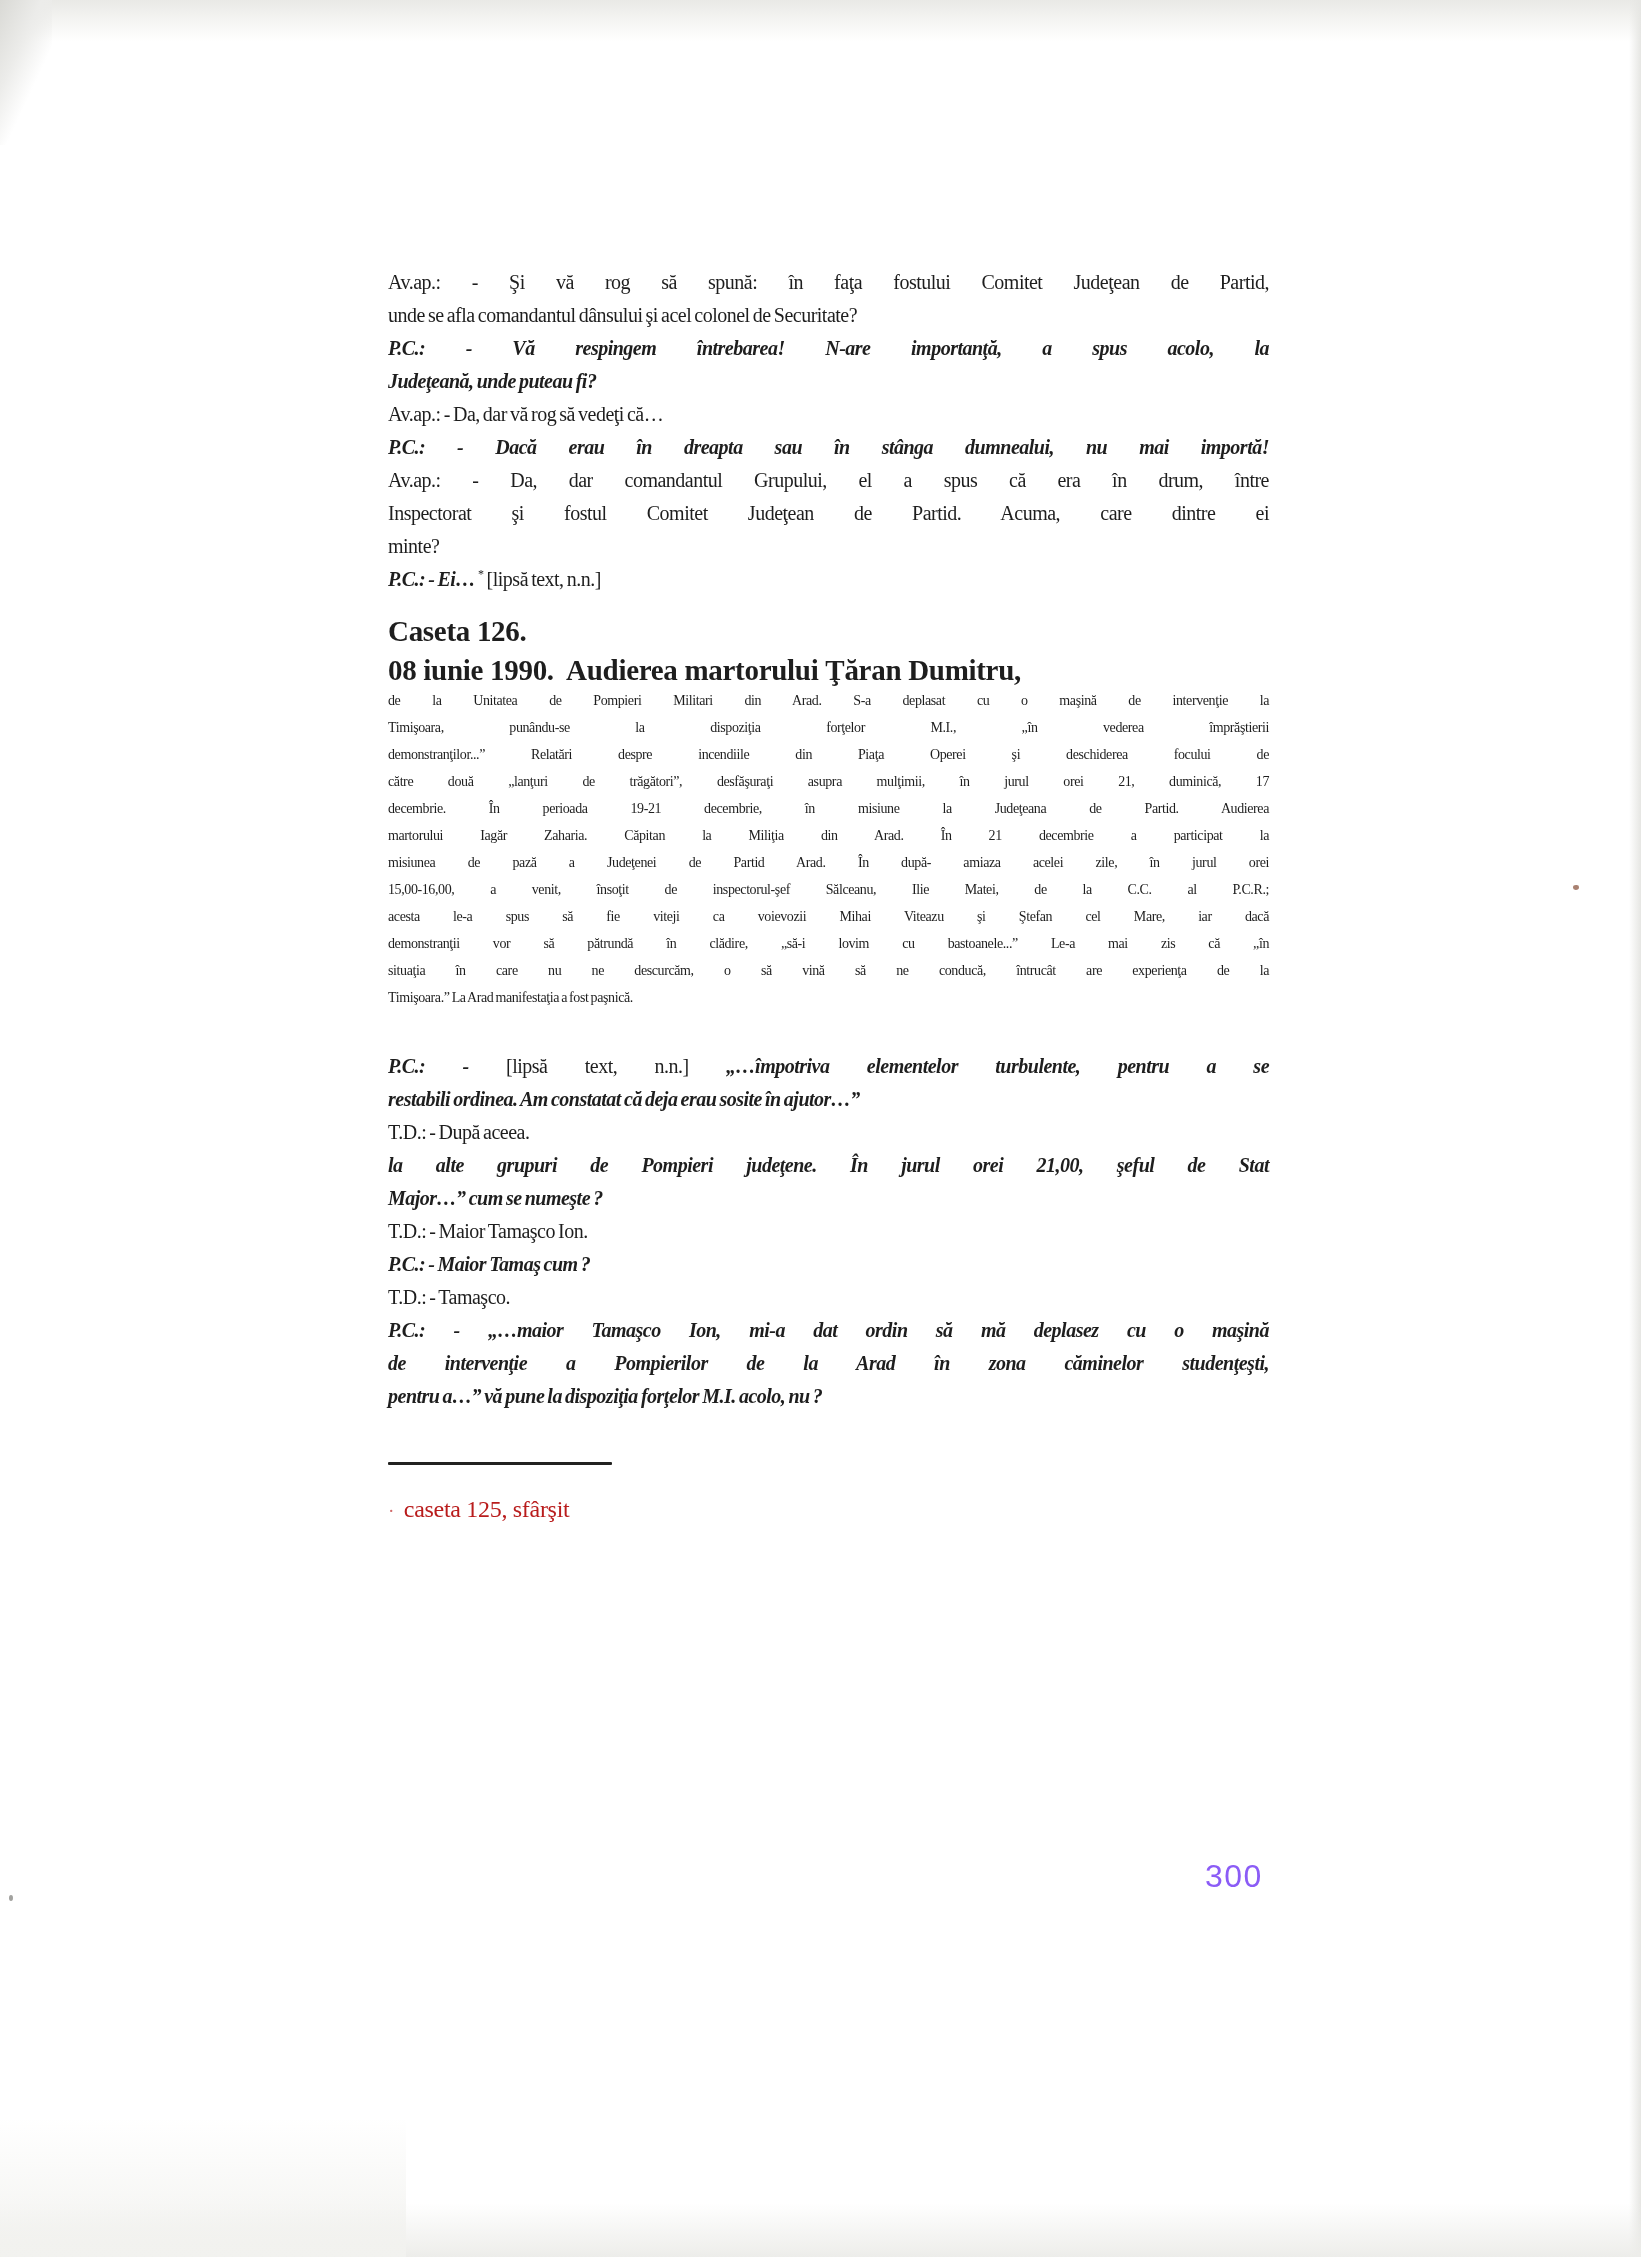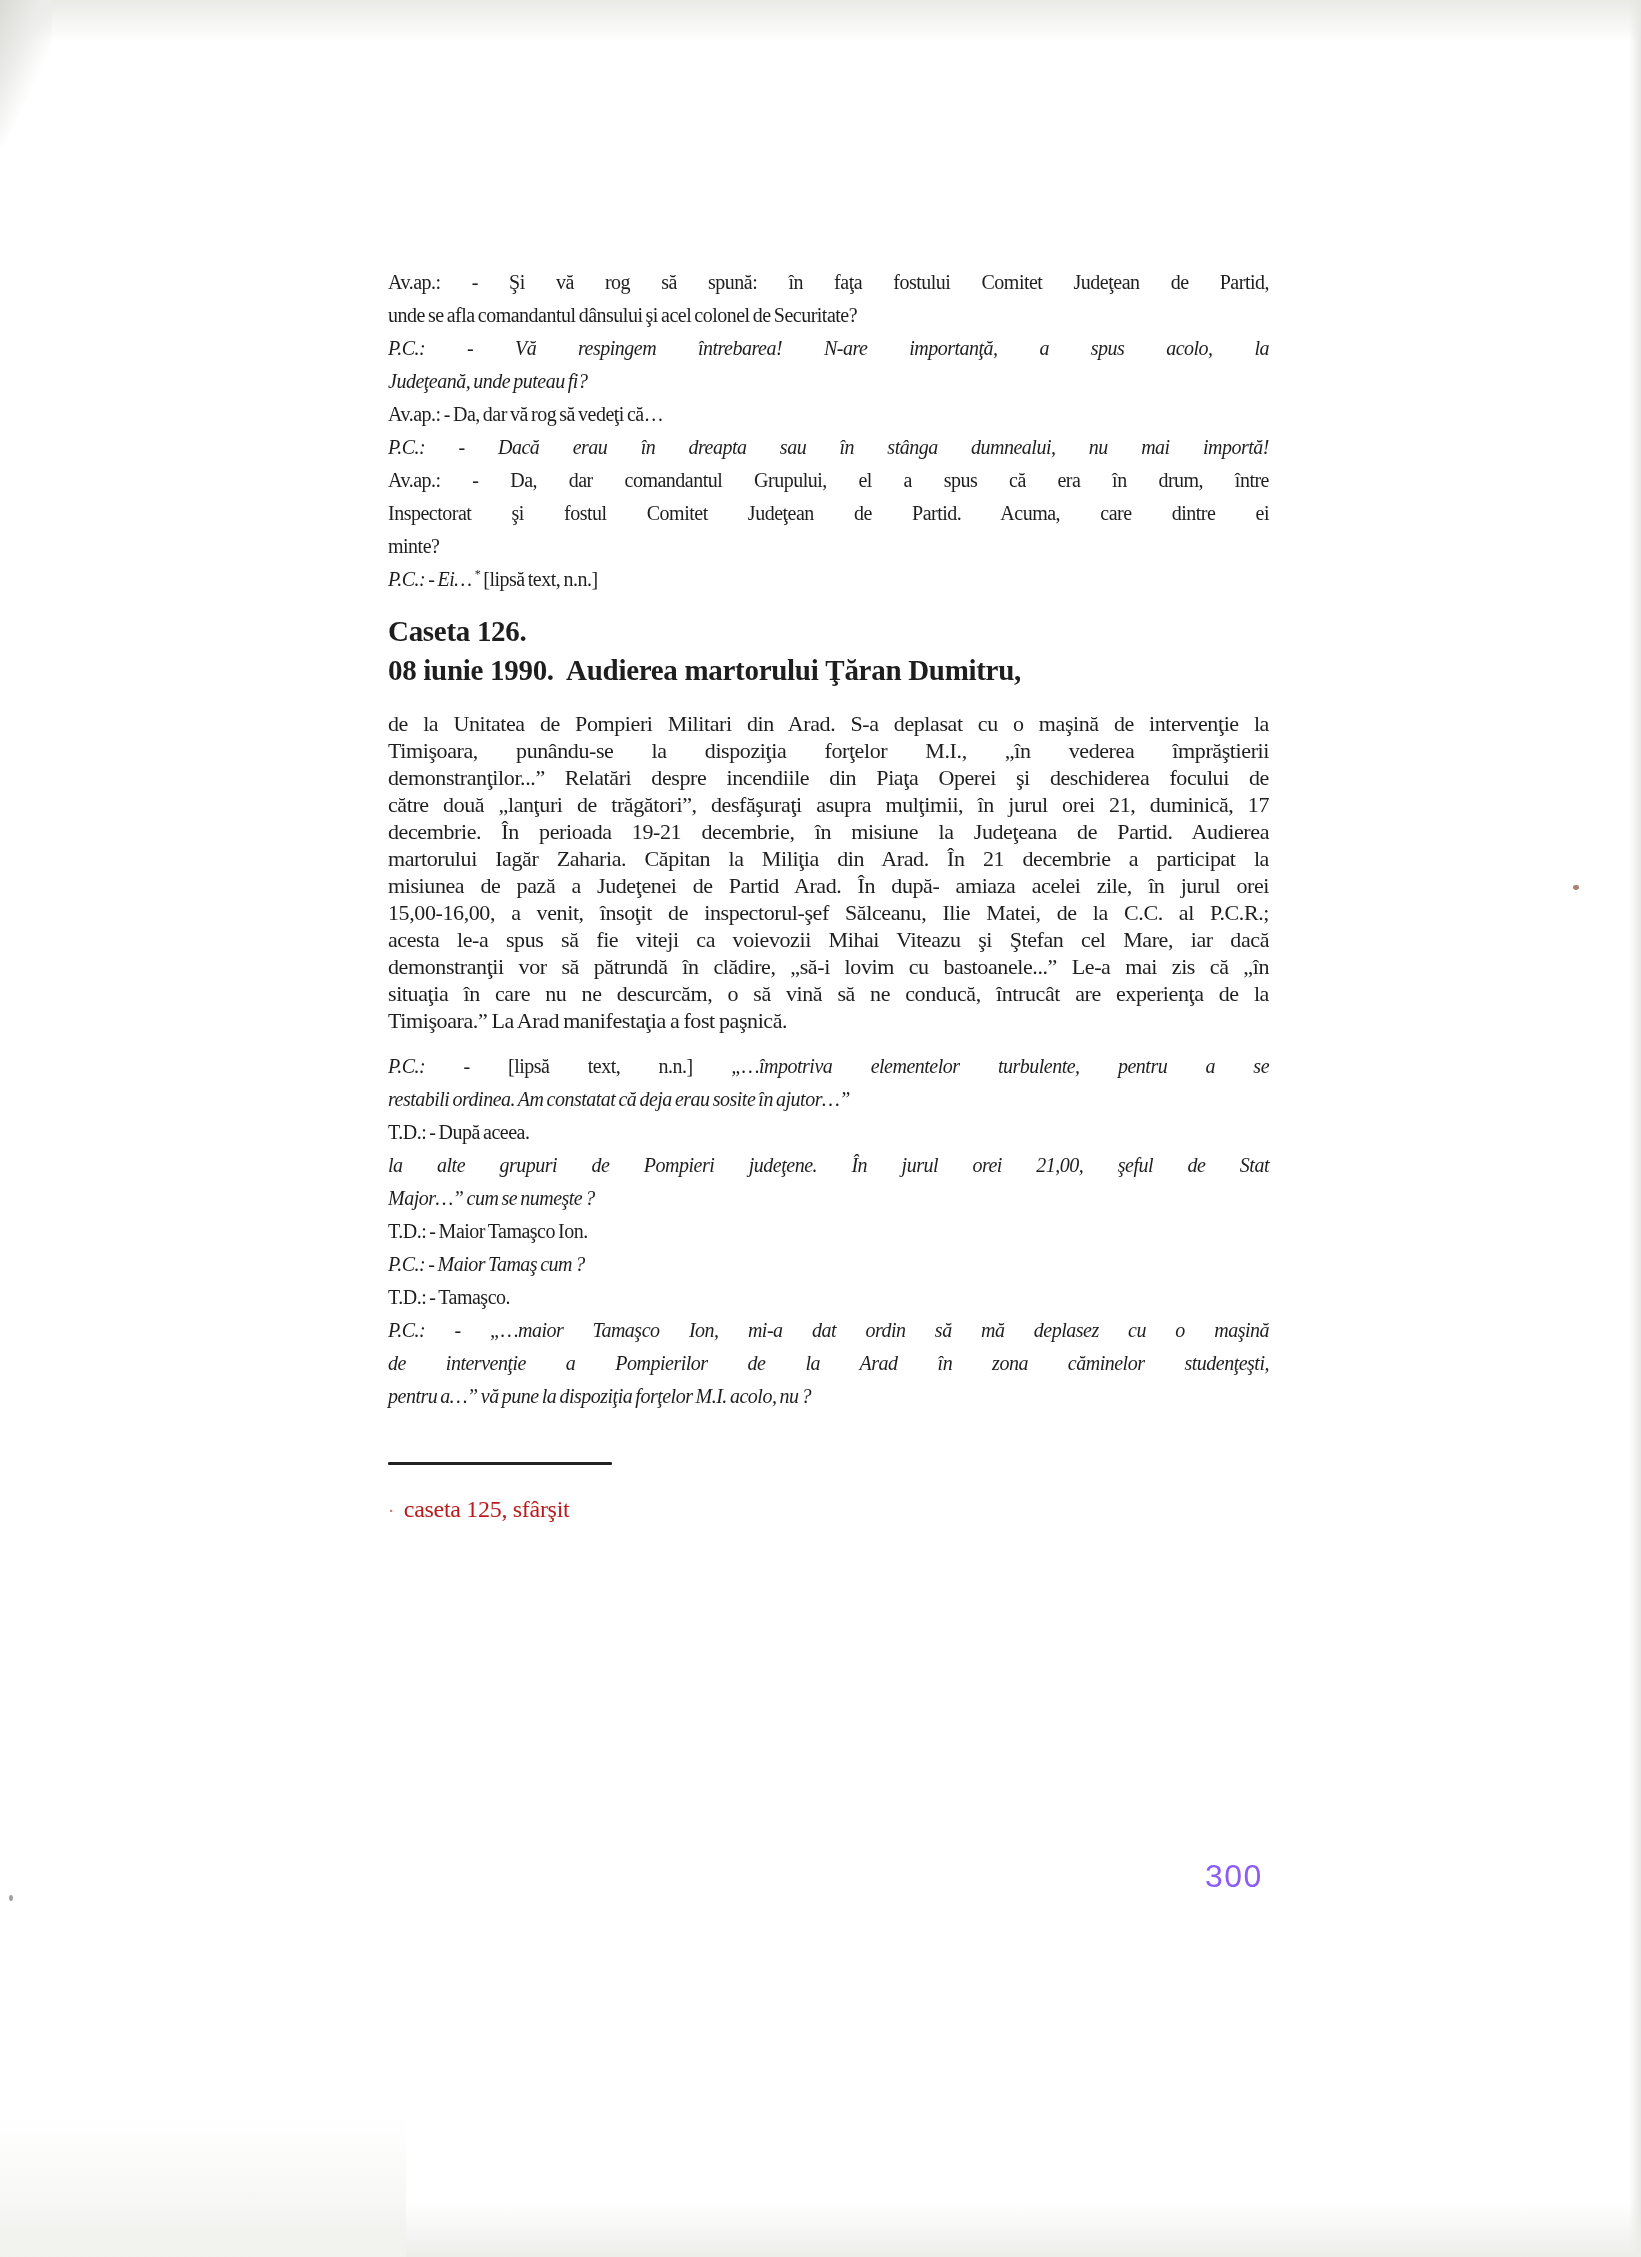--- a/index.html
+++ b/index.html
@@ -40,36 +40,36 @@
   }
   .speck-2 {
     position: absolute; left: 8.7px; top: 1895px; width: 3.9px; height: 5.8px;
     background: #8b8b87; border-radius: 50%; opacity: .8;
   }
   
   .textcol { position: absolute; left: 388px; width: 881px; }
   .line { white-space: normal; }
   .line.j { text-align: justify; text-align-last: justify; }
   .line.l { text-align: left; }
-  .it { font-style: italic; }
+  .it { font-style: italic; font-weight: bold; }
   .sup { vertical-align: super; font-size: 0.6em; line-height: 0; }
   #dialog1, #dialog2 {
     font-size: 20px; line-height: 33px;
     letter-spacing: -0.5px; word-spacing: -1.4px;
   }
   #dialog1 { top: 266px; }
   #dialog2 { top: 1050px; }
   .heading {
     top: 612px;
     font-weight: bold; font-size: 29px; line-height: 39px;
     letter-spacing: -0.3px;
   }
   #abstract {
-    top: 710px;
-    font-size: 22px; line-height: 27px;
+    top: 687px;
+    font-size: 14px; line-height: 27px;
     letter-spacing: -0.4px; word-spacing: -1px;
   }
   .footnote-block { top: 1462px; }
   .fn-rule {
     width: 224px; height: 2.9px; background: #222220;
     border-radius: 1px;
   }
   .fn-text {
     margin-top: 31px; font-size: 24px; letter-spacing: -0.3px; color: #b91c1c;
   }

